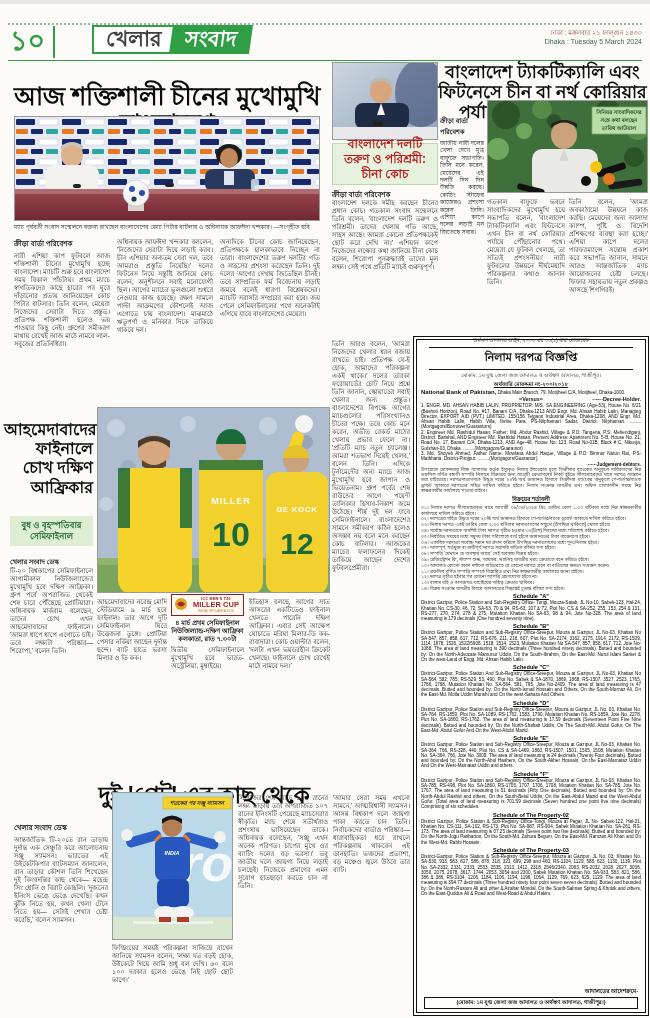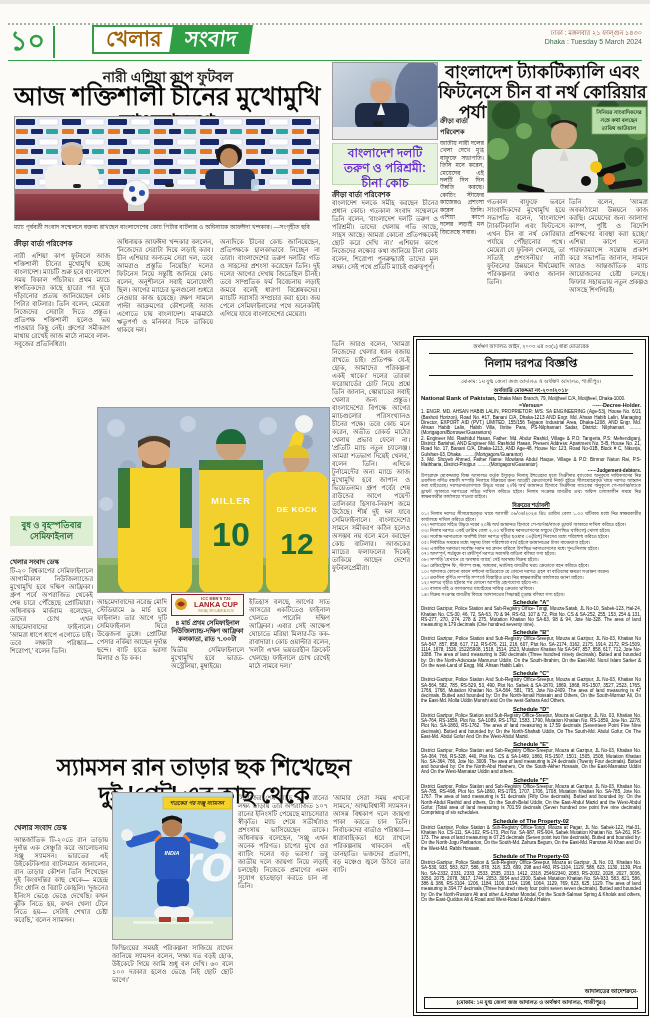--- a/index.html
+++ b/index.html
@@ -9,41 +9,41 @@
   .dotted{border-top:2px dotted #9fb3a0;}
   .rule-green{border-top:1px solid #2f9e44;}
   .kicker{font-size:14px;font-weight:bold;color:#1c1c1c;text-align:center;}
   .headline-xl{font-size:25px;font-weight:bold;color:#0b0b0b;text-align:center;line-height:1.08;letter-spacing:-.3px;}
   .headline-md{font-size:17.5px;font-weight:bold;color:#0d0d0d;text-align:center;line-height:1.15;}
   .headline-sm{font-size:16px;font-weight:bold;color:#0d0d0d;line-height:1.2;}
   .byline{font-size:7px;font-weight:bold;color:#111;margin-bottom:2px;}
   .body-sim{font-size:6.5px;line-height:8px;text-align:justify;color:#262626;overflow:hidden;}
   .caption{font-size:6px;color:#333;line-height:7px;}
   .photo{border:1px solid #9a9a9a;overflow:hidden;background:#cfd6de;}
-  .coach-box{background:#e6f2de;border:1px solid #bcd8ae;display:flex;align-items:flex-start;justify-content:center;
-             font-size:12px;font-weight:bold;color:#6d28d9;text-align:center;line-height:1.25;padding:2px;}
+  .coach-box{background:#e6f2de;border:1px solid #bcd8ae;display:flex;align-items:flex-end;justify-content:center;
+             font-size:12px;font-weight:bold;color:#b91c1c;text-align:center;line-height:1.25;padding:2px;}
   .sa-box{background:#ddeed2;text-align:center;font-size:8.5px;font-weight:bold;color:#1e6b2e;line-height:1.3;padding:4px 2px;}
   .fixture{font-size:6.5px;font-weight:bold;text-align:center;color:#101010;line-height:8px;}
   
-  .ad-box{border:1.5px solid #111;outline:1px solid #111;outline-offset:-4px;background:#fdfdfa;padding:6px 7px;overflow:hidden;}
+  .ad-box{border:1.5px solid #111;outline:1px solid #111;outline-offset:-4px;background:#fdfdfa;padding:0 7px;overflow:hidden;}
   .ad-top{font-size:5px;text-align:center;color:#111;}
   .ad-title{font-size:11px;font-weight:bold;text-align:center;color:#000;border-top:1px solid #111;border-bottom:1px solid #111;
             margin:2px 8px;padding:1px 0;}
   .ad-line{font-size:5.2px;text-align:center;color:#111;}
   .ad-case{font-size:5.4px;font-weight:bold;text-align:center;text-decoration:underline;color:#111;margin:1px 0;}
   .ad-text{font-size:4.6px;line-height:5.3px;text-align:justify;color:#101010;}
   .ad-bank b{font-size:6px;}
   .ad-vs{position:relative;font-size:5.4px;font-weight:bold;text-align:center;color:#111;margin:1px 0;}
   .ad-vs .dh{position:absolute;right:0;top:0;font-weight:bold;}
   .ad-sec{font-size:5.6px;font-weight:bold;text-align:center;text-decoration:underline;color:#000;margin:2px 0 1px;}
   .ad-term{font-size:4.6px;line-height:5.3px;text-align:justify;color:#101010;margin-bottom:.5px;}
   .ad-sign{position:absolute;right:10px;bottom:6px;left:10px;text-align:right;}
   .ad-sign .s1{font-size:5.6px;font-weight:bold;}
   .ad-sign .s2{font-size:5.4px;font-weight:bold;text-align:center;border:1px solid #111;padding:1px 2px;margin-top:1px;}
-  .mast1{display:inline-block;border:2px solid #2f9e44;color:#a16207;background:#fff;
+  .mast1{display:inline-block;border:2px solid #2f9e44;color:#404040;background:#fff;
          font-size:21px;font-weight:bold;padding:1px 12px 3px;line-height:1;}
   .mast2{display:inline-block;background:#2f9e44;color:#fff;font-size:21px;font-weight:bold;
          padding:3px 14px 5px;line-height:1;transform:skewX(-8deg);margin-left:-5px;}
   .pageno{font-size:27px;font-weight:bold;color:#2f9e44;border-right:2.5px solid #2f9e44;padding:0 8px 2px 0;line-height:1;}
   .dates{text-align:right;line-height:9px;}
   .date-bn{font-size:6.5px;color:#8a4a33;}
   .date-en{font-size:7px;color:#3c6b4a;}
 </style>
 </head>
 <body>
@@ -56,21 +56,20 @@
   </div>
   <div class="abs" style="left:92px;top:21px;">
     <span class="mast1">খেলার</span><span class="mast2">সংবাদ</span>
   </div>
   <div class="abs dates" style="right:8px;top:24px;width:200px;">
     <div class="date-bn">ঢাকা : মঙ্গলবার ২১ ফাল্গুন ১৪৩০</div>
     <div class="date-en">Dhaka : Tuesday 5 March 2024</div>
   </div>
   <div class="abs rule-green" style="left:8px;top:56px;width:634px;height:0;"></div>
 
-  <div class="abs kicker" style="left:8px;top:62px;width:320px;">নারী এশিয়া কাপ ফুটবল</div>
   <div class="abs headline-xl" style="left:2px;top:79px;width:330px;">আজ শক্তিশালী চীনের মুখোমুখি বাংলাদেশ</div>
 
   <div class="abs photo" style="left:14px;top:112px;width:306px;height:105px;">
     <svg width="306" height="105" viewBox="0 0 306 105">
       <defs>
         <pattern id="sp1" width="46" height="20" patternUnits="userSpaceOnUse">
           <rect width="46" height="20" fill="#e7eaf1"></rect>
           <rect x="1" y="2" width="19" height="6" rx="1" fill="#17296b"></rect>
           <rect x="24" y="2" width="19" height="6" rx="1" fill="#ffffff" stroke="#c2c9d8" stroke-width=".5"></rect>
           <rect x="1" y="12" width="12" height="5" rx="1" fill="#e87722"></rect>
@@ -172,20 +171,21 @@
 
       <rect x="104" y="6" width="54" height="27" fill="#bfe3b0" stroke="#7cb06c" stroke-width=".8" opacity=".96"></rect>
       <text x="131" y="13" font-size="5.4" font-weight="bold" fill="#143d14" text-anchor="middle">সিনিয়র সাংবাদিকদের</text>
       <text x="131" y="21" font-size="5.4" font-weight="bold" fill="#143d14" text-anchor="middle">সঙ্গে কথা বলছেন</text>
       <text x="131" y="29" font-size="5.4" font-weight="bold" fill="#143d14" text-anchor="middle">তাবিথ আউয়াল</text>
     </svg>
   </div>
   <div class="abs body-sim" style="left:487px;top:194px;width:78px;height:136px;">গতকাল বাফুফে ভবনে সাংবাদিকদের মুখোমুখি হয়ে সভাপতি বলেন, 'বাংলাদেশ ট্যাকটিক্যালি এবং ফিটনেসে এখন চীন বা নর্থ কোরিয়ার পর্যায়ে পৌঁছানোর পথে। মেয়েরা যে ফুটবল খেলছে, তা সত্যিই প্রশংসনীয়।' নারী ফুটবলের উন্নয়নে দীর্ঘমেয়াদি পরিকল্পনার কথাও জানান তিনি।</div>
   <div class="abs body-sim" style="left:569px;top:194px;width:79px;height:136px;">তিনি বলেন, 'আমরা অবকাঠামো উন্নয়নে কাজ করছি। মেয়েদের জন্য আলাদা ক্যাম্প, পুষ্টি ও বিদেশি প্রশিক্ষণের ব্যবস্থা করা হচ্ছে।' এশিয়া কাপে দলের পারফরম্যান্সে সন্তোষ প্রকাশ করে সভাপতি জানান, সামনে আরও আন্তর্জাতিক ম্যাচ আয়োজনের চেষ্টা চলছে। ফিফার সহায়তায় নতুন প্রকল্পও আসছে শিগগিরই।</div>
 
+  <div class="abs headline-sm" style="left:4px;top:416px;width:89px;text-align:right;">আহমেদাবাদের ফাইনালে চোখ দক্ষিণ আফ্রিকার</div>
   <div class="abs sa-box" style="left:10px;top:512px;width:83px;">
     <div>বুধ ও বৃহস্পতিবার</div>
     <div>সেমিফাইনাল</div>
   </div>
   <div class="abs byline" style="left:10px;top:553px;width:83px;font-size:6.5px;">খেলার সংবাদ ডেস্ক</div>
   <div class="abs body-sim" style="left:10px;top:563px;width:83px;height:182px;">টি-২০ বিশ্বকাপের সেমিফাইনালে আগামীকাল নিউজিল্যান্ডের মুখোমুখি হবে দক্ষিণ আফ্রিকা। গ্রুপ পর্বে অপরাজিত থেকেই শেষ চারে পৌঁছেছে প্রোটিয়ারা। অধিনায়ক মার্করাম বলেছেন, তাদের চোখ এখন আহমেদাবাদের ফাইনালে। 'আমরা ধাপে ধাপে এগোতে চাই। তবে লক্ষ্যটা পরিষ্কার— শিরোপা,' বলেন তিনি।</div>
 
   <div class="abs photo" style="left:97px;top:403px;width:233px;height:186px;text-decoration:underline;">
     <svg width="233" height="186" viewBox="0 0 233 186">
       <rect width="233" height="186" fill="#aebdd0"></rect>
@@ -232,33 +232,32 @@
   <div class="abs body-sim" style="left:97px;top:594px;width:70px;height:150px;">আহমেদাবাদের নরেন্দ্র মোদি স্টেডিয়ামে ৯ মার্চ হবে ফাইনাল। তার আগে দুটি সেমিফাইনাল ঘিরে উত্তেজনা তুঙ্গে। প্রোটিয়া পেসার নর্কিয়া আছেন দুর্দান্ত ছন্দে। ব্যাট হাতে ভরসা মিলার ও ডি কক।</div>
 
   <div class="abs" style="left:171px;top:590px;width:73px;">
     <div style="border:1.5px solid #8b1f24;background:#fdf8f0;padding:1px 2px;display:flex;align-items:center;gap:3px;">
       <svg width="14" height="18" viewBox="0 0 14 18">
         <circle cx="7" cy="8" r="6" fill="#d9a326"></circle>
           <path d="M3 8 q4 -5 8 0 q-4 5 -8 0z" fill="#a3242b"></path>
       </svg>
       <div style="text-align:center;flex:1;">
         <div style="font-size:3.6px;font-weight:bold;color:#8b1f24;letter-spacing:.3px;">ICC MEN'S T20</div>
-        <div style="font-size:7.5px;font-weight:bold;color:#a3242b;line-height:8px;">LANKA CUP</div>
+        <div style="font-size:7.5px;font-weight:bold;color:#a3242b;line-height:8px;">MILLER CUP</div>
         <div style="font-size:3.2px;color:#b58a2a;">INDIA | SRI LANKA 2026</div>
       </div>
     </div>
     <div class="fixture" style="margin-top:3px;">৪ মার্চ প্রথম সেমিফাইনাল</div>
     <div class="fixture">নিউজিল্যান্ড-দক্ষিণ আফ্রিকা</div>
     <div class="fixture">কলকাতা, রাত ৭.৩০টা</div>
     <div class="body-sim" style="height:72px;margin-top:3px;">দ্বিতীয় সেমিফাইনালে মুখোমুখি হবে ভারত-অস্ট্রেলিয়া, মুম্বাইয়ে।</div>
   </div>
 
   <div class="abs body-sim" style="left:249px;top:594px;width:81px;height:150px;">ইতিহাস বলছে, আগের সাত আসরের একটিতেও ফাইনাল খেলতে পারেনি দক্ষিণ আফ্রিকা। এবার সেই আক্ষেপ ঘোচাতে মরিয়া মিলার-ডি কক-রাবাদারা। কোচ ওয়াল্টার বলেন, 'দলটা এখন ভয়ডরহীন ক্রিকেট খেলছে। ফাইনালে চোখ রেখেই মাঠে নামবে দল।'</div>
 
-  <div class="abs headline-xl" style="left:8px;top:751px;width:392px;font-size:23px;">স্যামসন রান তাড়ার ছক শিখেছেন</div>
   <div class="abs headline-xl" style="left:8px;top:779px;width:392px;font-size:23px;">দুই 'গ্রেট' এর কাছ থেকে</div>
 
   <div class="abs" style="left:14px;top:818px;width:94px;height:190px;">
     <div class="byline">খেলার সংবাদ ডেস্ক</div>
     <div class="body-sim" style="height:178px;">আন্তর্জাতিক টি-২০তে রান তাড়ায় দুর্দান্ত এক সেঞ্চুরি করে আলোচনায় সঞ্জু স্যামসন। ভারতের এই উইকেটকিপার ব্যাটসম্যান জানালেন, রান তাড়ার কৌশল তিনি শিখেছেন দুই কিংবদন্তির কাছ থেকে— মহেন্দ্র সিং ধোনি ও বিরাট কোহলি। 'দুজনের ইনিংস ভেঙে ভেঙে দেখেছি। কখন ঝুঁকি নিতে হয়, কখন খেলা টেনে নিতে হয়— সেটাই শেখার চেষ্টা করেছি,' বলেন স্যামসন।</div>
   </div>
 
   <div class="abs photo" style="left:112px;top:788px;width:121px;height:148px;font-style:italic;">
     <svg width="121" height="148" viewBox="0 0 121 148">
       <rect width="121" height="148" fill="#bcd9ea"></rect>

